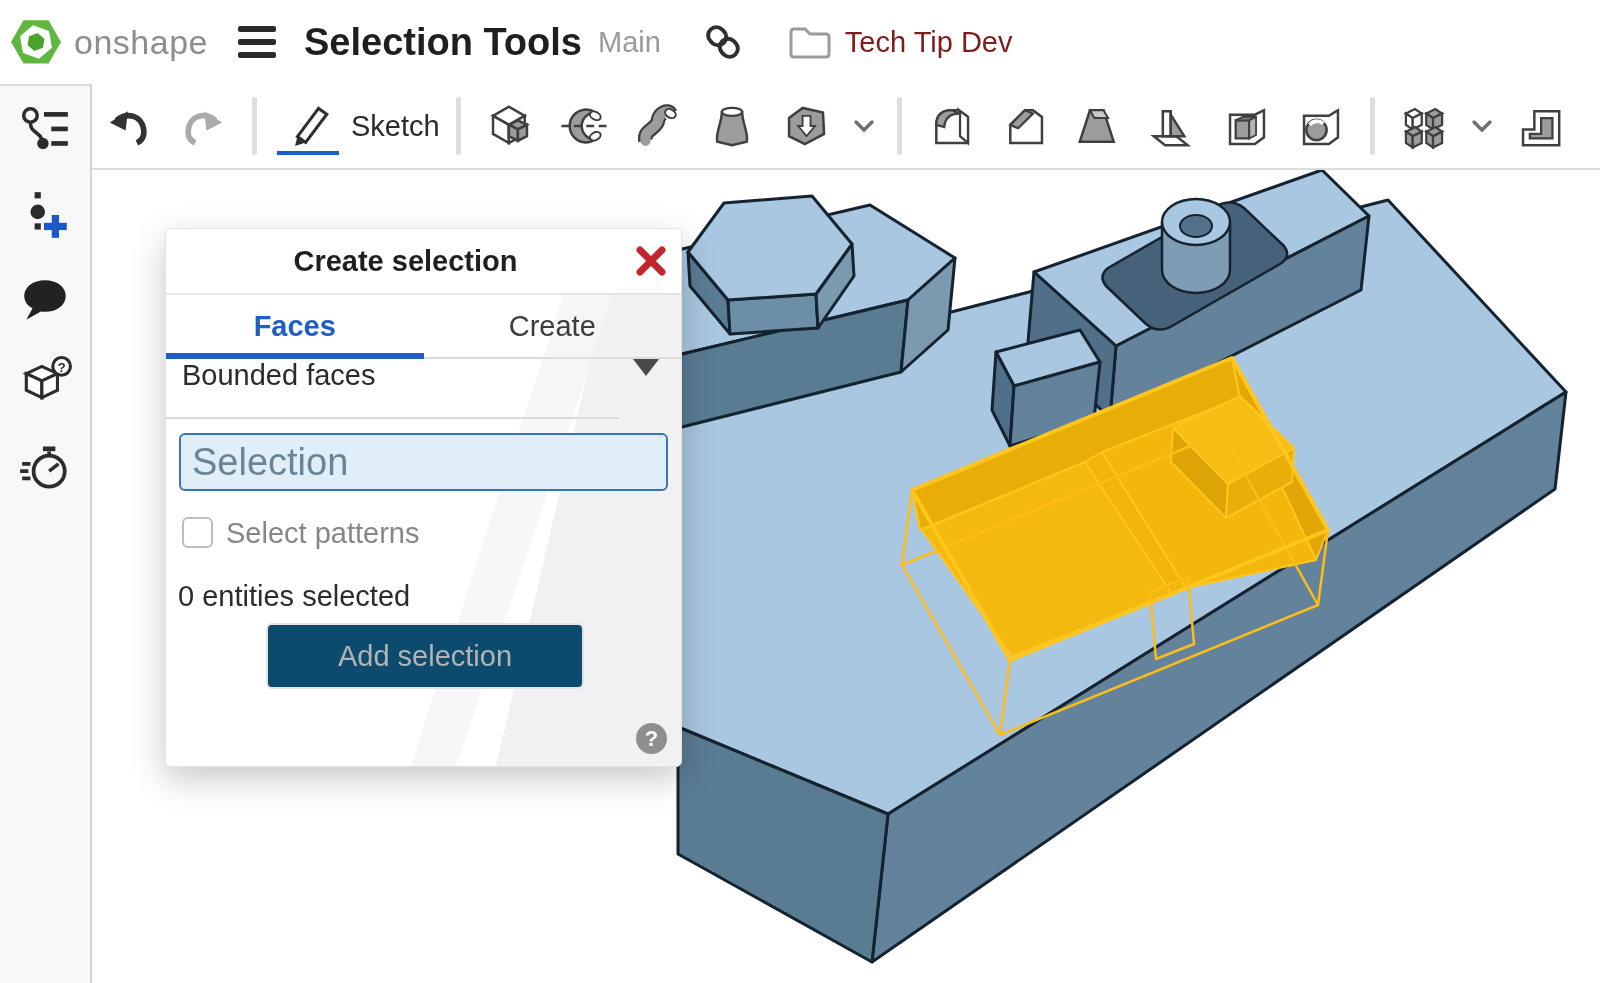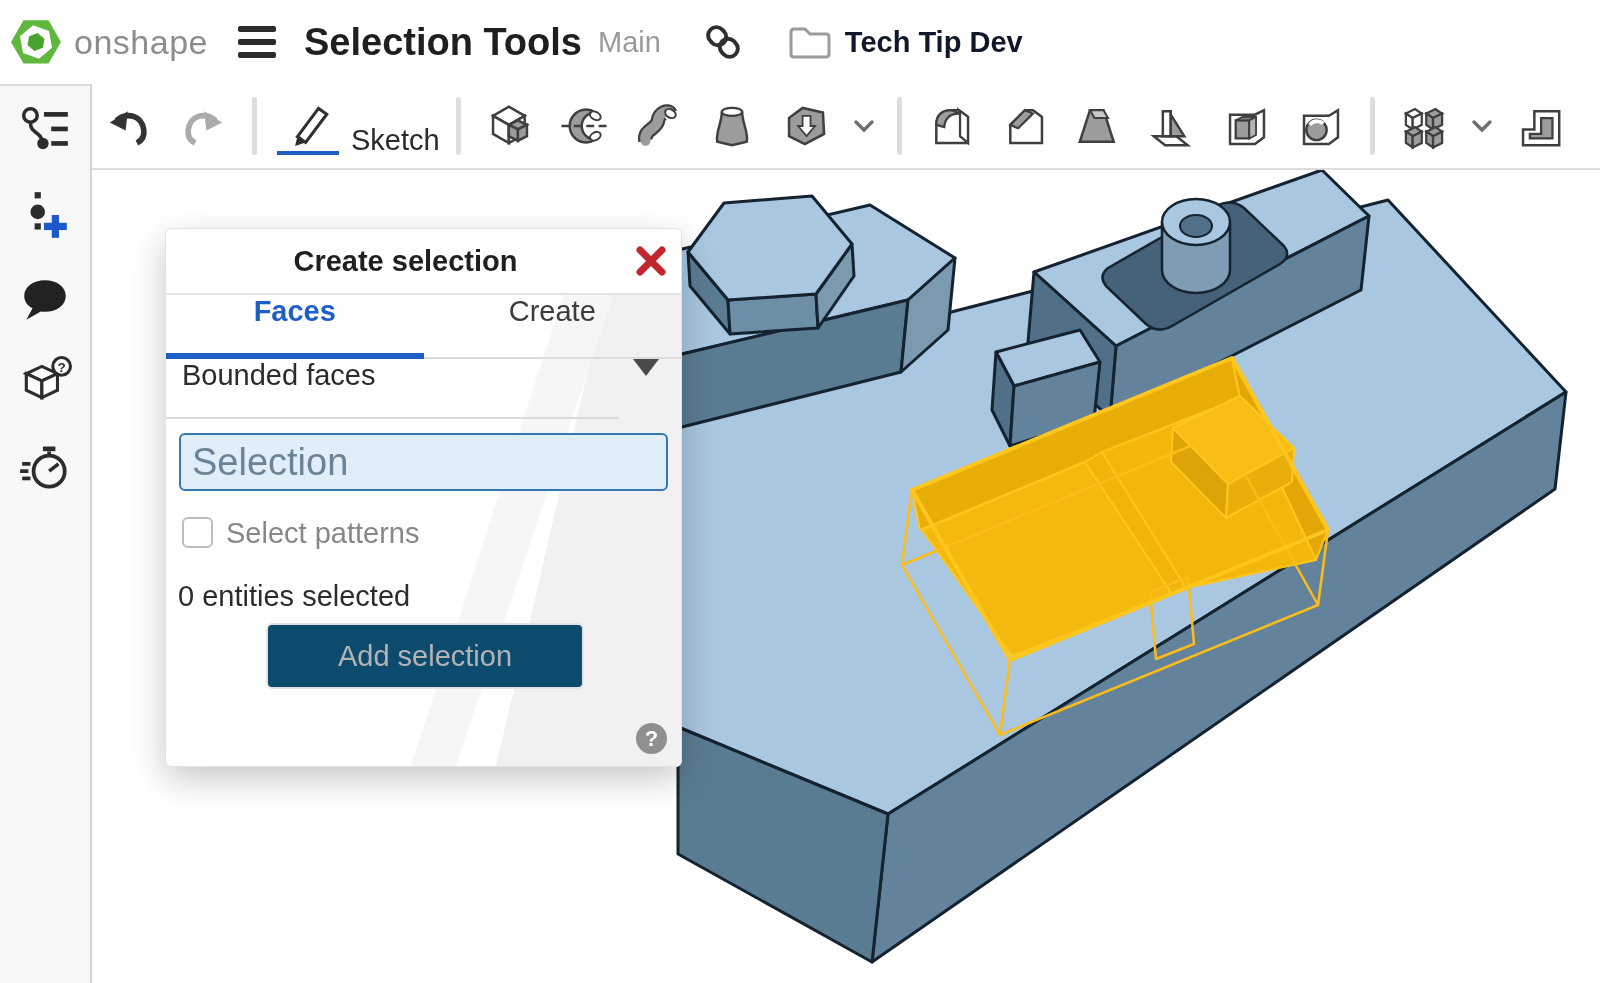--- a/index.html
+++ b/index.html
@@ -8,27 +8,27 @@
   
   .header{position:absolute;left:0;top:0;width:1600px;height:84px;background:#fff;z-index:30;display:flex;align-items:center;}
   .logo-wrap{display:flex;align-items:center;margin-left:10px;}
   .logo-text{font-size:34px;color:#8d8d8d;margin-left:12px;letter-spacing:.5px;}
   .hamburger{margin-left:30px;width:38px;display:flex;flex-direction:column;gap:7px;cursor:pointer;}
   .hamburger span{display:block;height:6px;border-radius:2px;background:#2b2b2b;}
   .doc-title{margin-left:28px;font-size:38px;font-weight:bold;color:#1f1f1f;white-space:nowrap;}
   .ws-name{margin-left:16px;font-size:29px;color:#9a9a9a;}
   .link-icon{margin-left:40px;}
   .folder-wrap{margin-left:42px;display:flex;align-items:center;}
-  .proj-name{margin-left:12px;font-size:29px;color:#0f172a;font-weight:bold;}
+  .proj-name{margin-left:12px;font-size:29px;color:#7f1d1d;}
   
   .toolbar{position:absolute;left:92px;top:84px;width:1508px;height:84px;background:#fff;
            border-bottom:2px solid #dcdcdc;z-index:25;display:flex;align-items:center;}
   .tb-btn{height:56px;display:flex;align-items:center;justify-content:center;cursor:pointer;flex:none;}
   .tb-divider{width:5px;height:58px;background:#dedede;border-radius:2px;margin:0 12px;flex:none;}
-  .sketch-btn{display:flex;align-items:flex-end;margin:0 4px;}
+  .sketch-btn{display:flex;align-items:center;margin:0 4px;}
   .sketch-label{font-size:29px;color:#2b2b2b;margin-left:8px;}
   .pencil-box{position:relative;width:70px;height:62px;display:flex;align-items:center;justify-content:center;}
   .pencil-box .underline{position:absolute;left:4px;bottom:2px;width:62px;height:4px;background:var(--accent,#2257c4);}
   .ticon{width:52px;height:52px;margin:0 11px;flex:none;}
   .chev{width:34px;height:34px;margin:0 4px;flex:none;}
   
   .sidebar{position:absolute;left:0;top:84px;width:90px;height:899px;background:#f8f8f8;
            border-top:2px solid #dcdcdc;border-right:2px solid #d4d4d4;z-index:25;
            display:flex;flex-direction:column;align-items:center;}
   .sb-item{width:62px;height:62px;display:flex;align-items:center;justify-content:center;cursor:pointer;}
@@ -39,21 +39,21 @@
   
   .dialog{position:absolute;left:165px;top:228px;width:515px;height:537px;background:#fff;
           border:1px solid #e3e3e3;border-radius:6px;box-shadow:0 12px 34px rgba(0,0,0,.22);
           z-index:40;overflow:hidden;}
   .dlg-wm{position:absolute;left:0;top:0;width:515px;height:537px;z-index:0;pointer-events:none;}
   .dlg-content{position:relative;z-index:1;height:100%;}
   .dlg-titlerow{height:64px;border-bottom:2px solid #e4e4e4;display:flex;align-items:center;text-align:center;}
   .dlg-title{font-size:29px;font-weight:bold;color:#1f1f1f;margin-left:16px;flex:1;}
   .dlg-close{width:44px;height:44px;margin-right:8px;display:flex;align-items:center;justify-content:center;cursor:pointer;}
   .dlg-tabs{height:62px;display:flex;border-bottom:2px solid #dcdcdc;}
-  .dlg-tab{flex:1;display:flex;justify-content:center;font-size:29px;color:#3c3c3c;cursor:pointer;position:relative;}
+  .dlg-tab{flex:1;display:flex;align-items:center;justify-content:center;font-size:29px;color:#3c3c3c;cursor:pointer;position:relative;}
   .dlg-tab.active{color:var(--accent,#1e5fc6);font-weight:bold;}
   .dlg-tab.active::after{content:"";position:absolute;left:0;bottom:-2px;width:100%;height:6px;background:var(--accent,#1e5fc6);}
   .dlg-filter{height:58px;display:flex;align-items:flex-start;margin:0 62px 0 0;border-bottom:2px solid #dadada;}
   .dlg-filter-label{font-size:29px;color:#2b2b2b;margin-left:16px;flex:1;}
   .caret-down{width:0;height:0;border-left:13px solid transparent;border-right:13px solid transparent;
               border-top:17px solid #4a4a4a;margin-right:-40px;}
   .sel-field{margin:14px 13px 0 13px;height:54px;border:2px solid var(--field-border,#3577b5);border-radius:6px;
              background:var(--field-bg,#dfeef8);display:flex;align-items:center;cursor:text;}
   .sel-field span{font-size:38px;color:#6b8396;margin-left:11px;}
   .patterns-row{display:flex;margin:26px 0 0 16px;}

